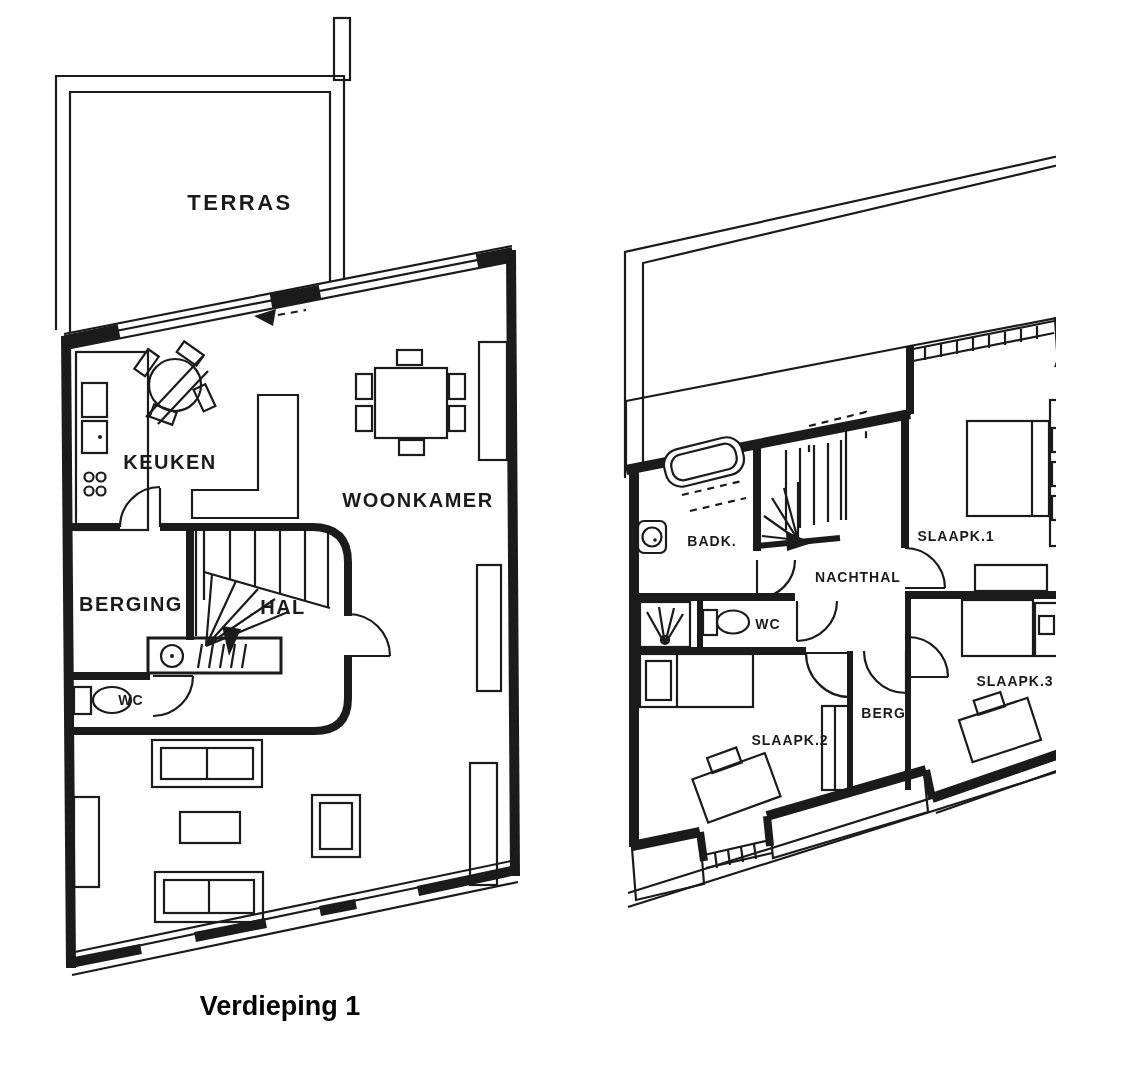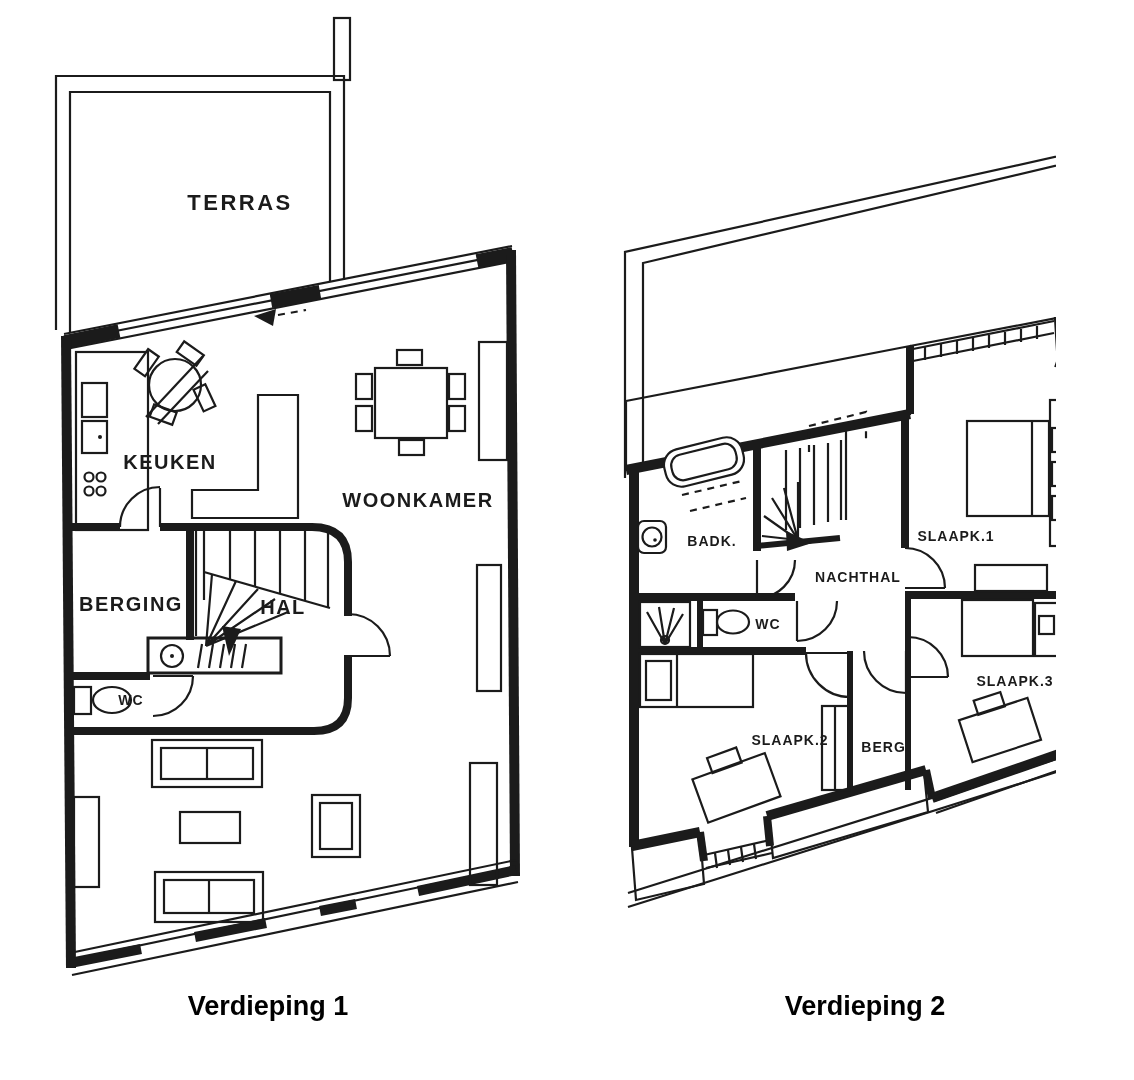--- a/index.html
+++ b/index.html
@@ -326,18 +326,17 @@
 <div class="room-label" style="left:131px;top:604px;">BERGING</div>
 <div class="room-label" style="left:283px;top:607px;">HAL</div>
 <div class="room-label sm" style="left:131px;top:700px;">WC</div>
 
 <div class="room-label sm" style="left:712px;top:541px;">BADK.</div>
 <div class="room-label sm" style="left:858px;top:577px;">NACHTHAL</div>
 <div class="room-label sm" style="left:768px;top:624px;">WC</div>
 <div class="room-label sm" style="left:956px;top:536px;">SLAAPK.1</div>
 <div class="room-label sm" style="left:748px;top:740px;margin-left:42px;">SLAAPK.2</div>
 <div class="room-label sm" style="left:1015px;top:681px;">SLAAPK.3</div>
-<div class="room-label sm" style="left:886px;top:713px;margin-top:34px;">BERG.</div>
-
-<div class="caption" style="left:268px;top:1006px;text-align:right;">Verdieping 1</div>
-<div class="caption" style="left:865px;top:1006px;">Verdieping 2</div>
+<div class="room-label sm" style="left:886px;top:713px;">BERG.</div>
+
+<div class="caption" style="left:280px;top:1006px;text-align:right;">Verdieping 1</div>
 
 </div>
 
 </body></html>

